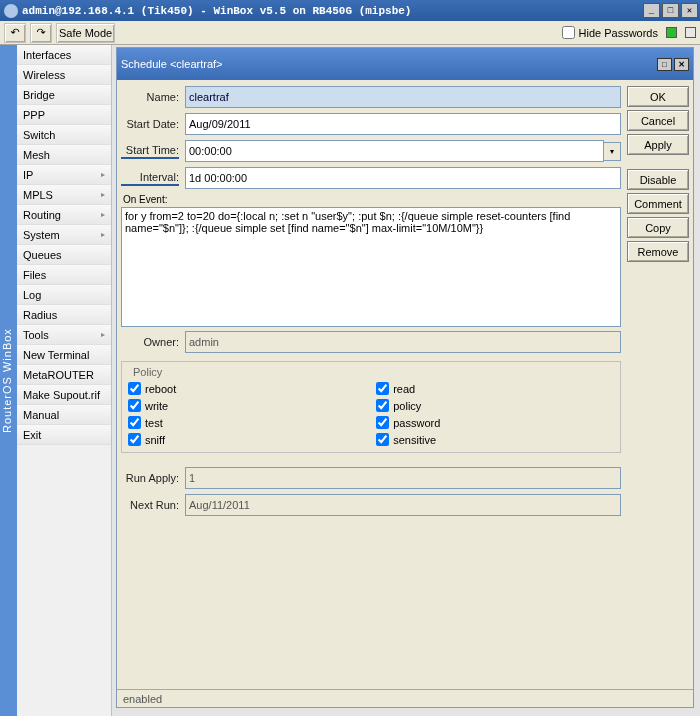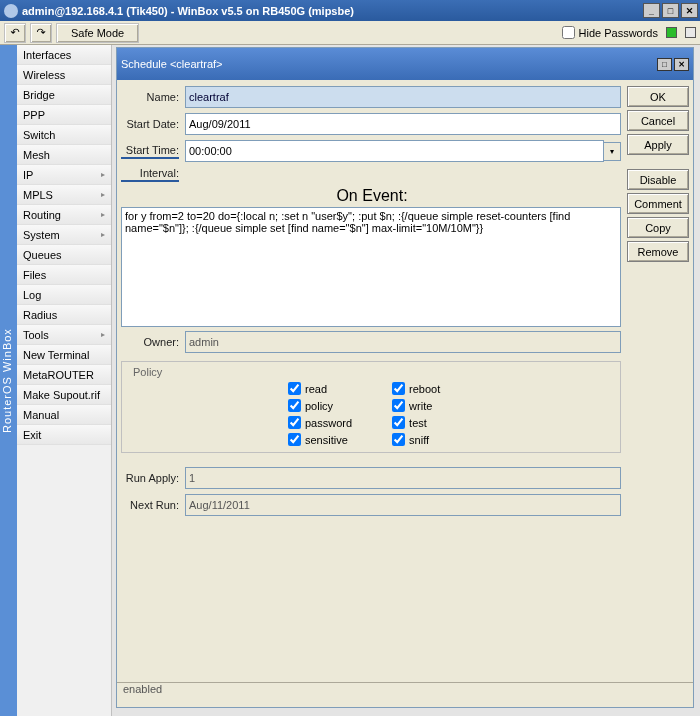--- a/index.html
+++ b/index.html
@@ -14,20 +14,21 @@
 }
 .titlebar {
   height: 21px;
   background: linear-gradient(#3b6eb5, #2a5a9e);
   display: flex;
   align-items: center;
   padding: 0 2px 0 4px;
   color: #fff;
   font-weight: bold;
   font-size: 11px;
+  font-family: Liberation Mono, monospace;
 }
 .titlebar .icon { width: 14px; height: 14px; background:#b0c8e8; border-radius:50%; margin-right:4px; display:inline-block;}
 .titlebar .spacer { flex: 1; }
 .win-btn {
   width: 17px; height: 15px; margin-left: 2px;
   background: #ccc; border: 1px solid #555;
   display: inline-flex; align-items: center; justify-content: center;
   font-size: 9px; color:#000; font-weight:bold; cursor:pointer;
 }
 .toolbar {
@@ -35,21 +36,21 @@
   background: #ece9d8;
   border-bottom: 1px solid #aca899;
   display: flex; align-items: center; padding: 2px 4px; gap: 4px;
 }
 .tb-btn {
   height: 20px; min-width: 22px;
   background: #ece9d8;
   border: 1px solid #c0c0c0;
   box-shadow: inset 1px 1px #fff, inset -1px -1px #aca899;
   display:inline-flex; align-items:center; justify-content:center;
-  padding: 0 14px; cursor:pointer; font-size:11px;
+  padding: 0 2px; cursor:pointer; font-size:11px;
 }
 .tb-btn.icon-only { padding: 0; width:22px; }
 .toolbar .spacer { flex:1; }
 .hide-pw { display:flex; align-items:center; gap:4px; font-size:11px; }
 .square { width:11px;height:11px;display:inline-block;border:1px solid #555; margin-left:4px;}
 .main {
   display:flex;
   height: calc(716px - 21px - 24px);
 }
 .side-rail {
@@ -101,37 +102,37 @@
   font-size:11px; cursor:pointer;
 }
 .row { display:flex; align-items:center; margin-bottom:5px; }
 .row .lbl { width:58px; text-align:right; margin-right:6px; font-size:11px; color:#222; }
 .row .field {
   flex:1; height:22px; border:1px solid #7f9db9; background:#fff;
   padding:1px 3px; font-size:11px;
 }
 .row .spin { width:17px;height:19px;border:1px solid #7f9db9;border-left:none;background:#ece9d8;display:inline-flex;align-items:center;justify-content:center;font-size:8px;cursor:pointer;}
 .underline-blue { border-bottom: 2px solid #2a5a9e; padding-bottom:1px; }
-.on-event-label{ font-size:16px; margin:2px 0 2px 2px;text-align:center; }
+.on-event-label{ font-size:10px; margin:2px 0 2px 2px; }
 .textarea {
   width:100%; height:120px; border:1px solid #7f9db9; background:#fff;
   font-size:11px; padding:2px 3px; resize:none; overflow-y:scroll;
   font-family: Tahoma, sans-serif;
 }
 .fieldset {
   border:1px solid #c0c0c0; padding:4px 6px 6px 6px; margin-top:8px;
 }
 .fieldset .legend{ font-size:11px; color:#666; margin:-10px 0 4px 2px; background:#ece9d8; display:inline-block; padding:0 3px;}
 .policy-cols { display:flex; gap:40px; }
 .policy-cols .col { display:flex; flex-direction:column; gap:4px; }
 .chk { display:flex; align-items:center; gap:4px; font-size:11px;}
 .chk input { width:13px;height:13px; }
 .statusbar {
   height:18px; border-top:1px solid #aca899; background:#ece9d8;
-  display:flex;align-items:flex-end;padding:12px 6px;font-size:11px;color:#555;
+  display:flex;align-items:center;padding:4px 6px;font-size:11px;color:#555;
 }
 .watermark {
   position:absolute; left:50px; right:20px; top:260px;
   font-size:72px; color:rgba(170,170,170,0.25);
   font-style:italic; letter-spacing:6px;
   pointer-events:none;
 }
 .readonly { background:#ece9d8 !important; color:#555; }
 </style>
 </head>
@@ -260,67 +261,68 @@
           </div>
 
           <div class="row">
             <div class="lbl underline-blue">Start Time:</div>
             <input class="field" value="00:00:00" style="">
             <span class="spin">▾</span>
           </div>
 
           <div class="row">
             <div class="lbl underline-blue">Interval:</div>
+            <input class="field" value="1d 00:00:00" style="">
           </div>
 
           <div class="on-event-label">On Event:</div>
           <textarea class="textarea" id="onevent" style="">for y from=2 to=20 do={:local n; :set n "user$y"; :put $n; :{/queue simple reset-counters [find name="$n"]}; :{/queue simple set [find name="$n"] max-limit="10M/10M"}}</textarea>
 
           <div class="row" style="margin-top:2px;">
             <div class="lbl">Owner:</div>
             <input class="field readonly" readonly="" value="admin" style="">
           </div>
 
           <div class="fieldset">
             <div class="legend">Policy</div>
             <div class="policy-cols">
+              <div class="col" id="pol-left">
+                  <label class="chk">
+                    <input type="checkbox" checked="" style="">
+                    <span>reboot</span>
+                  </label>
+                  <label class="chk">
+                    <input type="checkbox" checked="" style="">
+                    <span>write</span>
+                  </label>
+                  <label class="chk">
+                    <input type="checkbox" checked="" style="">
+                    <span>test</span>
+                  </label>
+                  <label class="chk">
+                    <input type="checkbox" checked="" style="">
+                    <span>sniff</span>
+                  </label>
+                </div>
               <div class="col" id="pol-right" style="margin-left:160px;">
                   <label class="chk">
                     <input type="checkbox" checked="" style="">
                     <span>read</span>
                   </label>
                   <label class="chk">
                     <input type="checkbox" checked="" style="">
                     <span>policy</span>
                   </label>
                   <label class="chk">
                     <input type="checkbox" checked="" style="">
                     <span>password</span>
                   </label>
                   <label class="chk">
                     <input type="checkbox" checked="" style="">
                     <span>sensitive</span>
-                  </label>
-                </div>
-              <div class="col" id="pol-left">
-                  <label class="chk">
-                    <input type="checkbox" checked="" style="">
-                    <span>reboot</span>
-                  </label>
-                  <label class="chk">
-                    <input type="checkbox" checked="" style="">
-                    <span>write</span>
-                  </label>
-                  <label class="chk">
-                    <input type="checkbox" checked="" style="">
-                    <span>test</span>
-                  </label>
-                  <label class="chk">
-                    <input type="checkbox" checked="" style="">
-                    <span>sniff</span>
                   </label>
                 </div>
             </div>
           </div>
 
           <div class="row" style="margin-top:14px;">
             <div class="lbl">Run Apply:</div>
             <input class="field readonly" readonly="" value="1" style="">
           </div>
           <div class="row">

